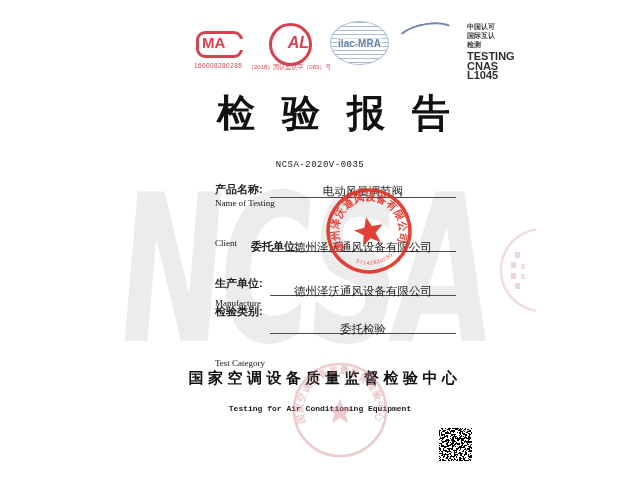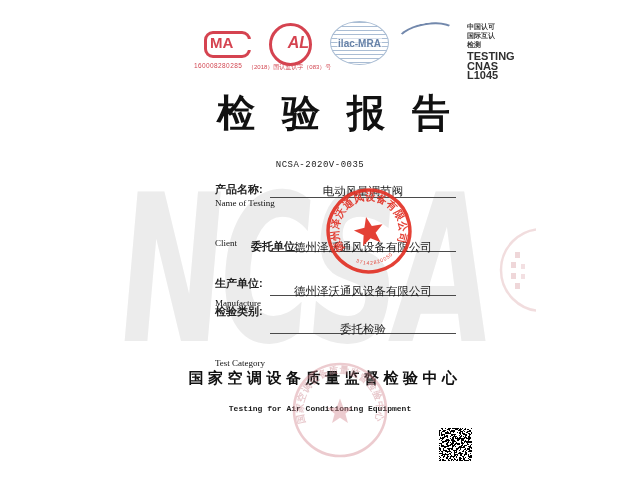--- a/index.html
+++ b/index.html
@@ -22,21 +22,21 @@
   .acc-line-en{font-size:11px;font-weight:800;color:#2f2f2f;line-height:9.5px;}
   svg text{font-family:"Liberation Sans",sans-serif;}
 </style>
 </head>
 <body>
 
 <div class="page">
 
   <div class="abs watermark" style="left:128px;top:168px;">NCSA</div>
 
-  <div class="abs" style="left:196px;top:31px;width:47px;height:27px;z-index:2;margin-left:8px;">
+  <div class="abs" style="left:196px;top:31px;width:47px;height:27px;z-index:2;">
     <div style="position:absolute;inset:0;border:3px solid #d54350;border-radius:9px;"></div>
     <div style="position:absolute;right:-3px;top:8px;width:7px;height:11px;background:#fff;"></div>
     <span style="position:absolute;left:6px;top:3px;font-weight:bold;color:#d54350;font-size:15px;">MA</span>
   </div>
   <div class="abs red" style="left:194px;top:62px;width:52px;font-size:6.5px;letter-spacing:.4px;z-index:2;">160008280285</div>
 
   <div class="abs" style="left:269px;top:23px;width:37px;height:37px;border:3px solid #d54350;border-radius:50%;z-index:2;">
     <span style="position:absolute;left:0;right:0;top:8px;text-align:right;font-weight:bold;font-style:italic;color:#d54350;font-size:16px;">AL</span>
   </div>
   <div class="abs red" style="left:248px;top:63px;font-size:6px;white-space:nowrap;z-index:2;">（2018）国认监认字（083）号</div>

